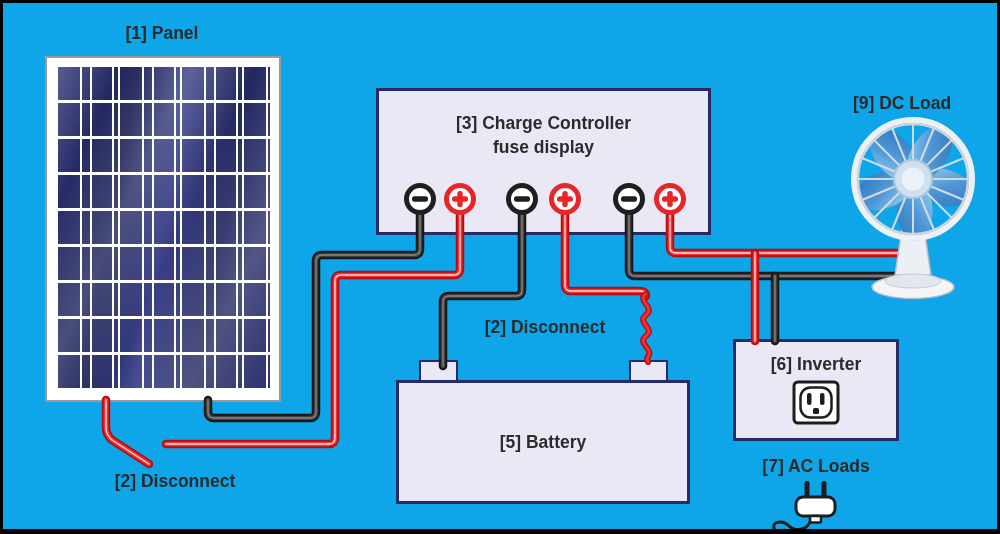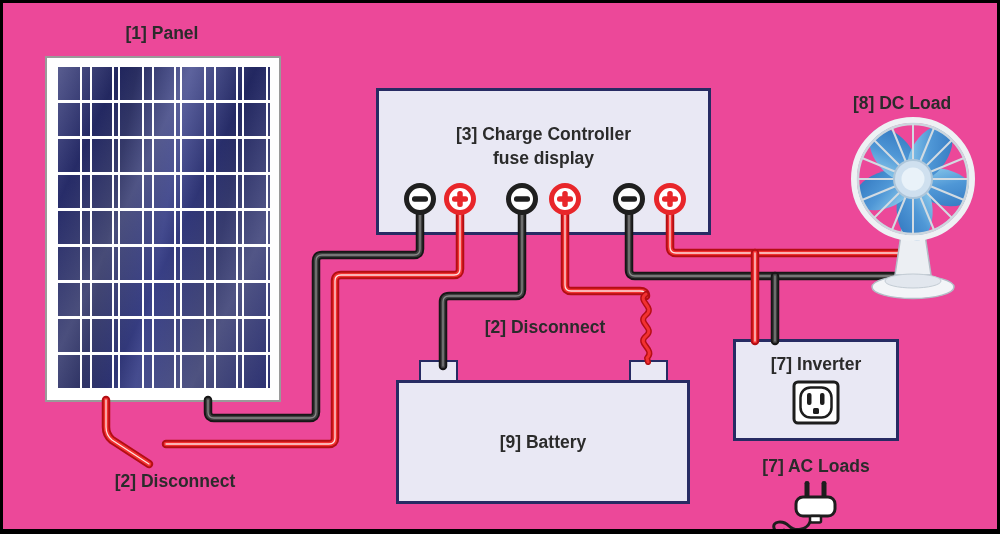--- a/index.html
+++ b/index.html
@@ -1,16 +1,16 @@
 <!DOCTYPE html>
 <html><head>
 <meta charset="utf-8">
 <style>
   html,body{margin:0;padding:0;background:#fff;font-family:"Liberation Sans",sans-serif;}
-  .canvas{position:relative;width:1000px;height:534px;background:#ec4899;box-sizing:border-box;
+  .canvas{position:relative;width:1000px;height:534px;background:#0ea5e9;box-sizing:border-box;
           border:3px solid #000;border-bottom-width:5px;overflow:hidden;}
 
   
   .lbl{position:absolute;font-weight:700;font-size:17.5px;line-height:1.38;color:#2b2b2b;
        text-align:center;white-space:nowrap;}
   .lbl span{display:block;}
 
   
   .panel{position:absolute;left:42px;top:53px;width:236px;height:346px;background:#fff;
          border:2px solid #9a9a9a;box-sizing:border-box;}
@@ -20,21 +20,21 @@
         transparent 26px 34px,#fff 34px 36px,transparent 36px 56px,#fff 56px 58px,transparent 58px 62px),
       repeating-linear-gradient(to bottom,transparent 0 33px,#fff 33px 36px),
       linear-gradient(115deg,rgba(255,255,255,.22) 0%,rgba(255,255,255,0) 18%,rgba(255,255,255,.18) 37%,
         rgba(255,255,255,0) 55%,rgba(255,255,255,.20) 78%,rgba(255,255,255,0) 100%),
       linear-gradient(100deg,#2c3172 0%,#1f2459 30%,#3a4188 50%,#222760 72%,#2c3172 100%);
   }
 
   
   .box{position:absolute;background:#e9e8f4;border:3px solid #272b63;box-sizing:border-box;}
   .controller{left:373px;top:85px;width:335px;height:147px;}
-  .controller .lbl{position:static;padding-top:20px;margin-top:11px;}
+  .controller .lbl{position:static;padding-top:20px;}
   .battery{left:393px;top:377px;width:294px;height:124px;display:flex;align-items:center;justify-content:center;}
   .inverter{left:730px;top:336px;width:166px;height:102px;}
   .inverter .lbl{position:static;padding-top:10px;}
   .bterm{position:absolute;top:357px;width:39px;height:22px;background:#e9e8f4;
          border:2.5px solid #272b63;box-sizing:border-box;}
   .bterm.left{left:416px;} .bterm.right{left:626px;}
 
   .overlay{position:absolute;left:0;top:0;width:1000px;height:534px;pointer-events:none;}
 
   
@@ -58,34 +58,34 @@
   <div class="box controller">
     <div class="lbl">
       <span>[3] Charge Controller</span>
       <span>fuse display</span>
     </div>
   </div>
 
   <div class="bterm left"></div>
   <div class="bterm right"></div>
   <div class="box battery">
-    <div class="lbl" style="position:static;">[9] Battery</div>
+    <div class="lbl" style="position:static;">[5] Battery</div>
   </div>
 
   <div class="box inverter">
-    <div class="lbl">[7] Inverter</div>
+    <div class="lbl">[6] Inverter</div>
   </div>
 
   <div class="lbl" style="left:82px;top:466px;width:180px;">
     <span>[2] Disconnect</span>
   </div>
   <div class="lbl" style="left:452px;top:312px;width:180px;">
     <span>[2] Disconnect</span>
   </div>
-  <div class="lbl" style="left:809px;top:88px;width:180px;">[8] DC Load</div>
+  <div class="lbl" style="left:809px;top:88px;width:180px;">[9] DC Load</div>
   <div class="lbl" style="left:723px;top:451px;width:180px;">[7] AC Loads</div>
 
   <svg class="overlay" viewBox="0 0 1000 534">
     <defs>
       <path id="pvN" d="M417,199 V246 Q417,252 411,252 H319 Q313,252 313,258 V409 Q313,415 307,415 H211 Q205,415 205,409 V397"></path>
       <path id="pvR1" d="M103,397 V424 Q103,432 109,437 L146,461"></path>
       <path id="pvR2" d="M163,441 H326 Q332,441 332,435 V278 Q332,272 338,272 H451 Q457,272 457,266 V199"></path>
       <path id="batN" d="M519,199 V287 Q519,293 513,293 H446 Q440,293 440,299 V363"></path>
       <path id="batR" d="M562,199 V282 Q562,288 568,288 H637 Q643,288 643,293"></path>
       <path id="fuseW" d="M643,291 c-10,7 10,13 0,21 c-10,8 10,13 0,21 c-10,8 10,13 1,22 l1,4"></path>

